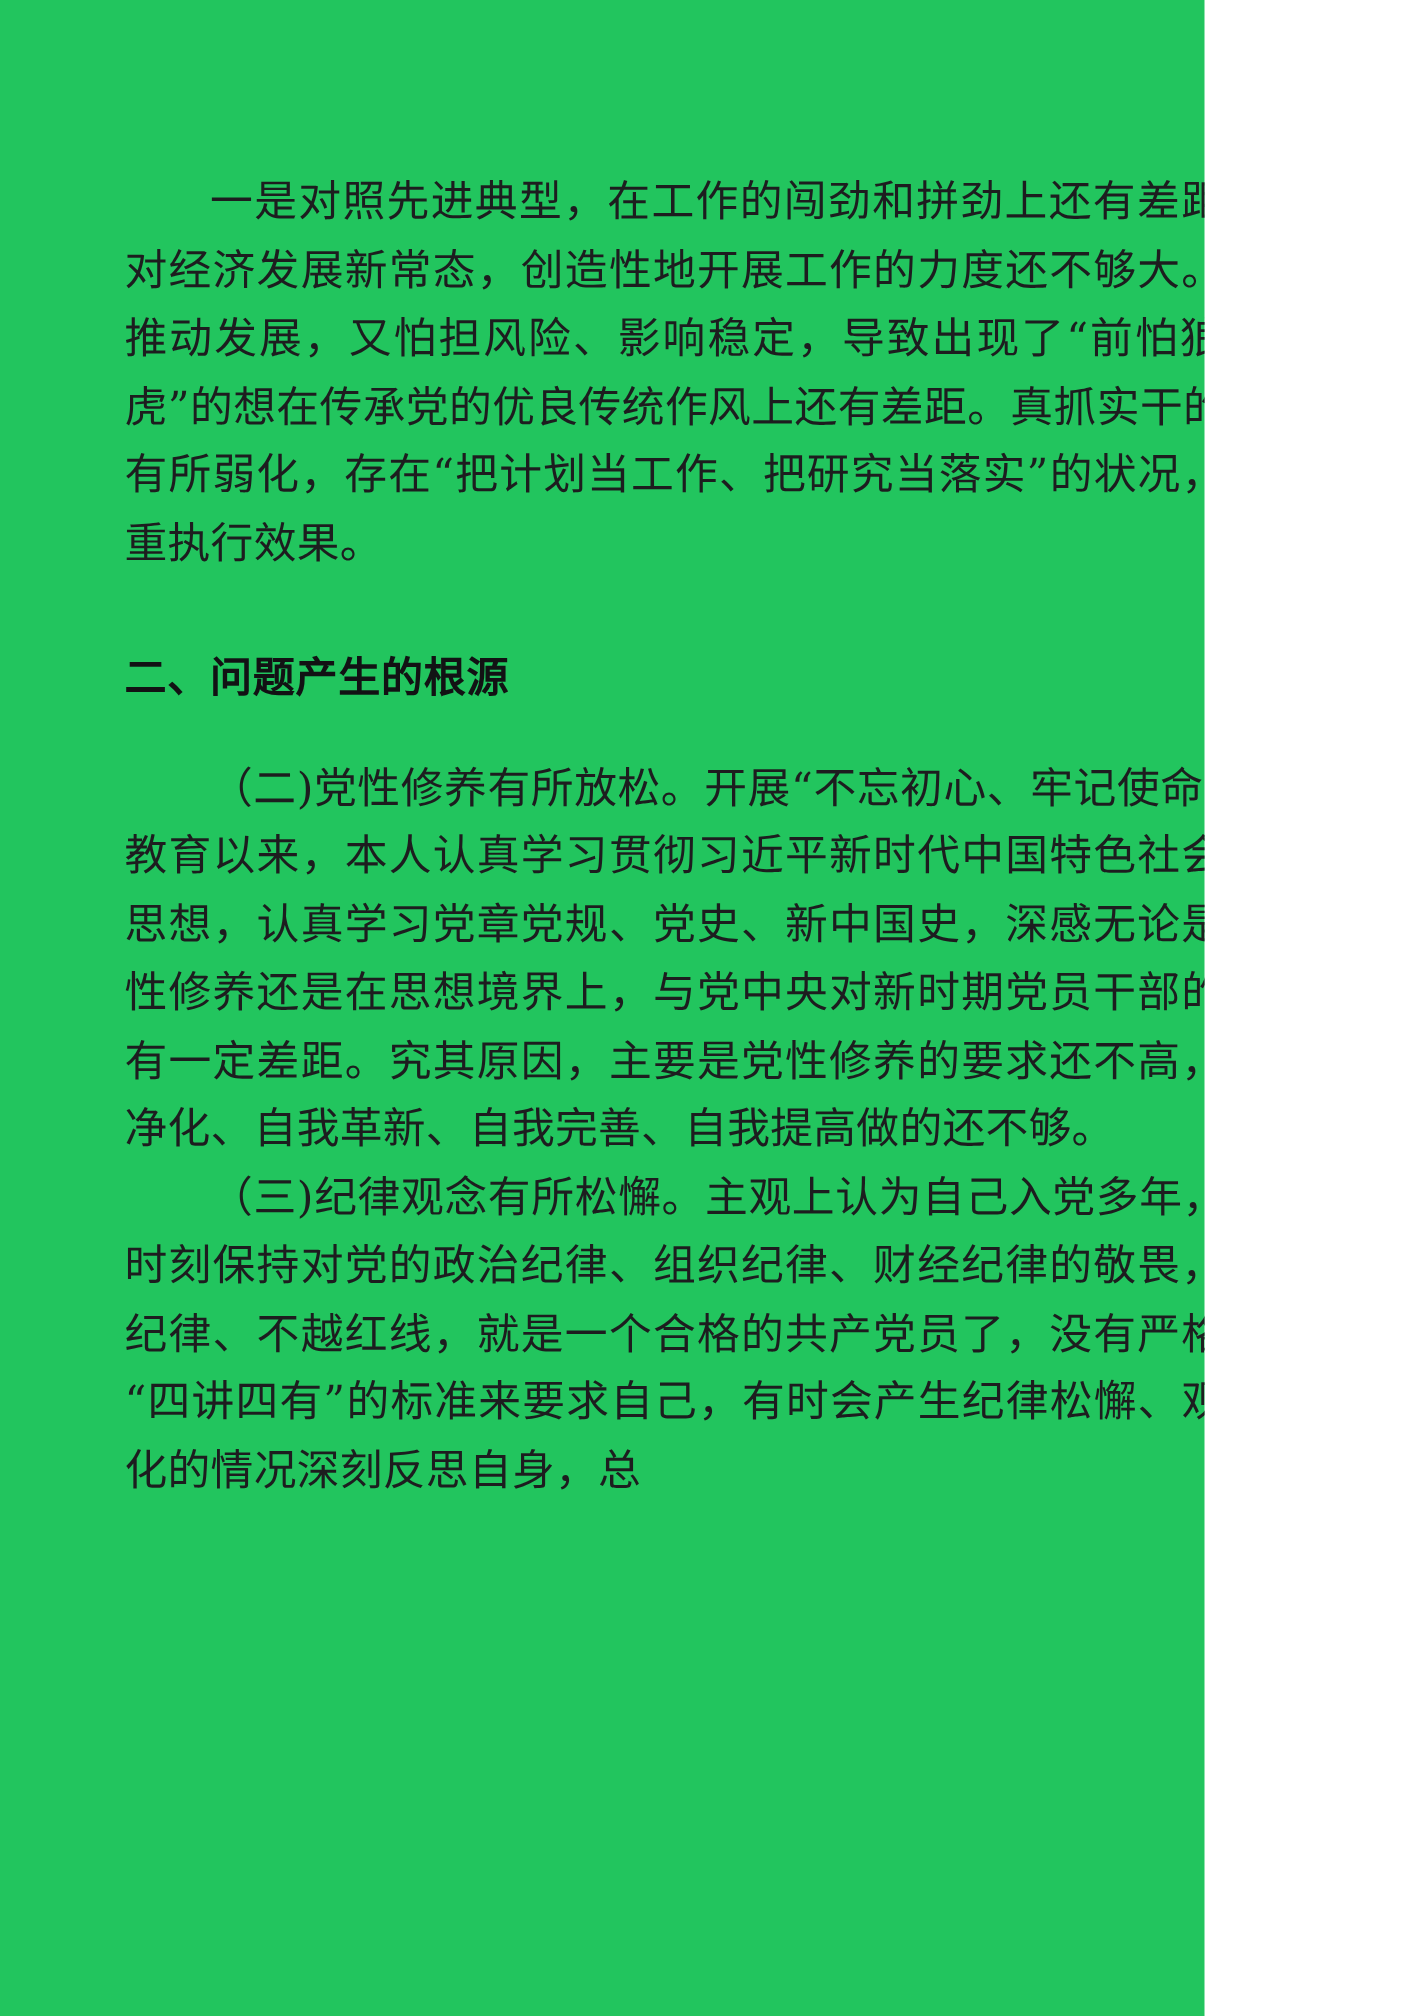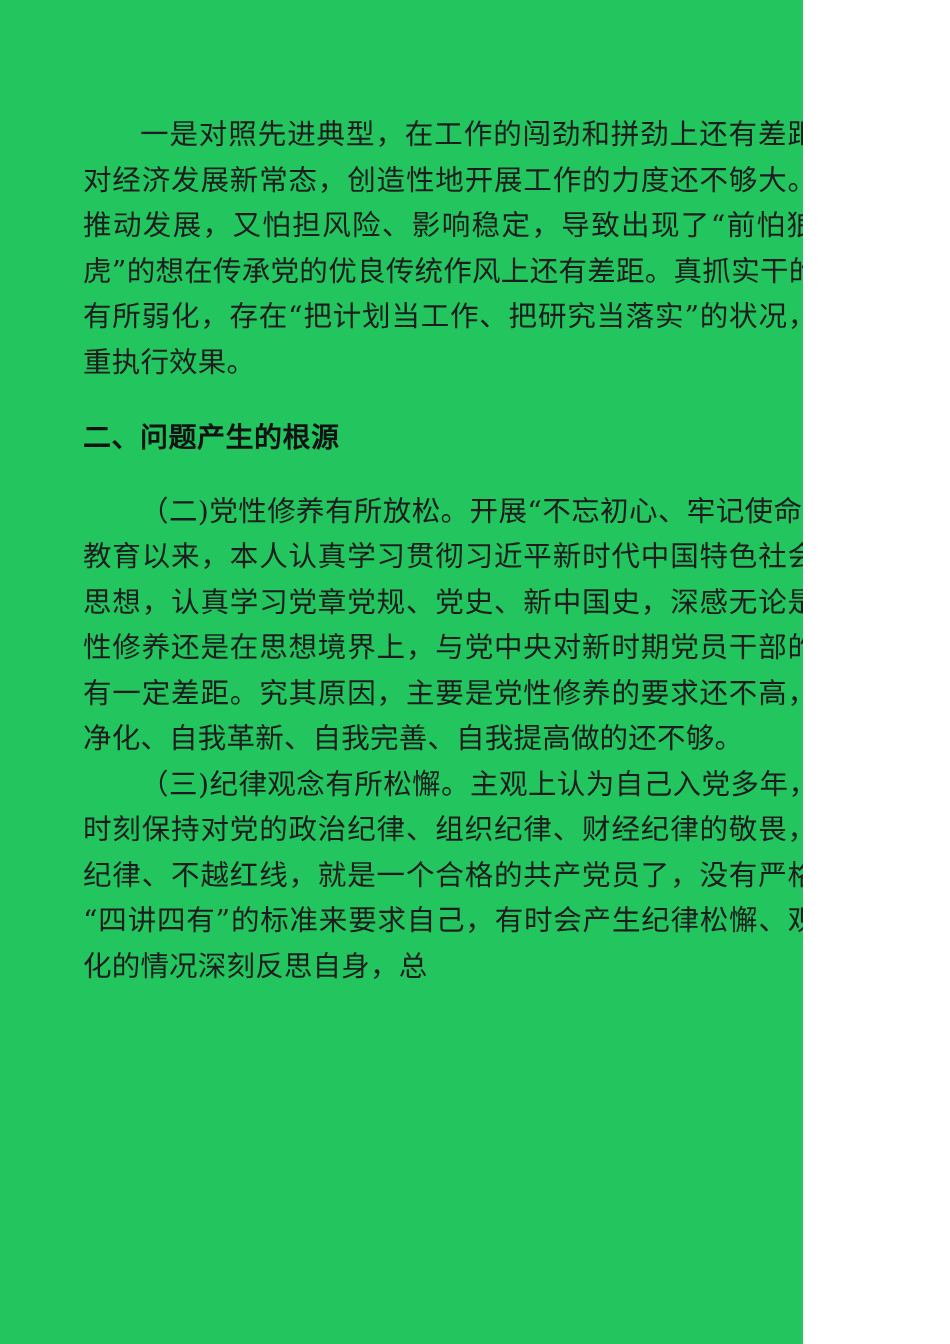--- a/index.html
+++ b/index.html
@@ -52,21 +52,21 @@
     font-family: "DejaVu Sans", "Liberation Sans", sans-serif;
     font-size: 28px;
     line-height: 45.5px;
     font-weight: 700;
     color: #121214;
     letter-spacing: 0.5px;
     margin: 0;
     text-align: left;
   }
   .heading-wrap {
-    margin-top: 30px;
+    margin-top: 44px;
     margin-bottom: 28px;
   }
 </style>
 </head>
 <body>
 
 <div class="page">
   <div class="content">
 
     <p class="para indent2">一是对照先进典型，在工作的闯劲和拼劲上还有差距。面对经济发展新常态，创造性地开展工作的力度还不够大。既想推动发展，又怕担风险、影响稳定，导致出现了“前怕狼后怕虎”的想在传承党的优良传统作风上还有差距。真抓实干的作风有所弱化，存在“把计划当工作、把研究当落实”的状况，不注重执行效果。</p>

